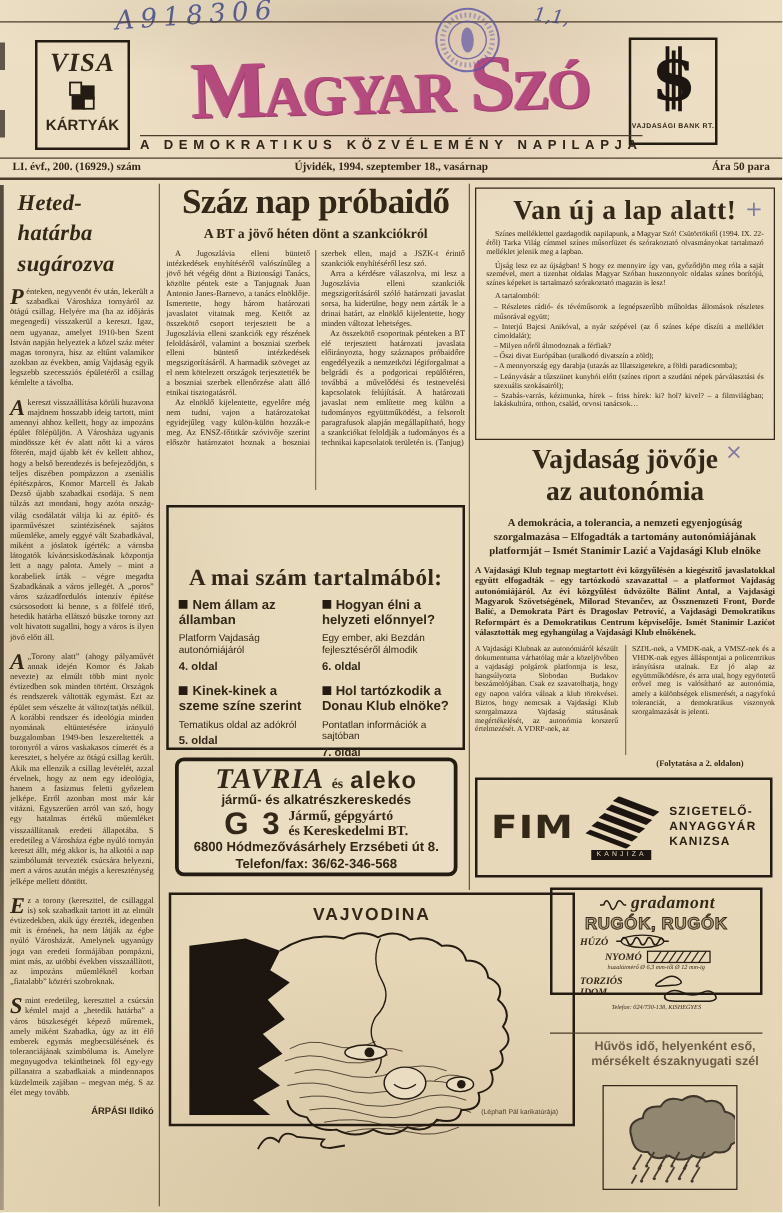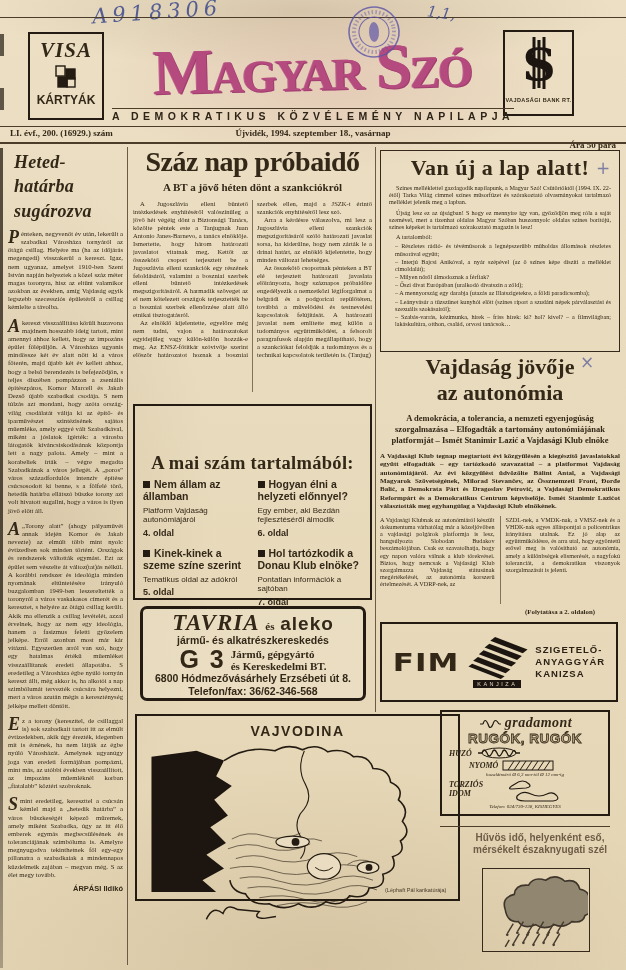--- a/index.html
+++ b/index.html
@@ -27,21 +27,21 @@
     font-weight:bold;font-size:64px;line-height:86px;color:#b44a7e;letter-spacing:-2px;
     transform:rotate(-1.5deg);text-shadow:1px 1px 0 #a13e6e, -1px 0 0 #c0628f;}
   .bank-box{left:503px;top:30px;width:71px;height:86px;padding-top:2px;box-sizing:border-box;}
   .bank-name{font-family:"Liberation Sans",sans-serif;font-weight:bold;font-size:5.5px;letter-spacing:.4px;margin-top:1px;}
   .stamp{left:346px;top:4px;opacity:.8;transform:rotate(-14deg);}
   .tagline{left:0;top:110px;width:626px;text-align:center;font-family:"Liberation Sans",sans-serif;
     font-weight:bold;font-size:10.5px;letter-spacing:4.5px;color:#2e2517;}
   .dateline{left:0;top:128px;width:626px;height:29px;font-weight:bold;font-size:9px;}
   .dl-left{position:absolute;left:10px;top:0;}
   .dl-center{position:absolute;left:0;width:100%;text-align:center;top:0;}
-  .dl-right{position:absolute;right:10px;top:0;margin-top:12px;}
+  .dl-right{position:absolute;right:10px;top:0;}
 
   
   .left-art{left:8px;top:150px;width:115px;}
   .left-title{font-style:italic;font-weight:bold;font-size:18px;line-height:1.35;padding-left:6px;letter-spacing:.3px;}
   .left-art p{margin:7px 0 0 0;font-size:6.7px;line-height:1.22;text-align:justify;}
   .dropcap{float:left;font-size:18px;line-height:14px;font-weight:bold;font-style:italic;margin:0 2px 0 0;}
   .signature{text-align:right;font-family:"Liberation Sans",sans-serif;font-weight:bold;font-size:7.5px;margin-top:5px;}
 
   
   .main-art{left:133px;top:147px;width:239px;}
@@ -63,21 +63,21 @@
   .c-page{font-weight:bold;font-size:9px;margin-top:3px;}
 
   
   .tavria{left:140px;top:606px;width:226px;height:95px;border:3px solid #241c12;border-radius:7px;
     box-sizing:border-box;text-align:center;padding-top:2px;background:rgba(240,232,210,.35);}
   .tv-l1{font-size:23px;line-height:1;}
   .tv-brand{font-style:italic;font-weight:bold;letter-spacing:1px;}
   .tv-es{font-size:11px;font-weight:bold;}
   .tv-aleko{font-family:"Liberation Sans",sans-serif;font-weight:bold;font-size:19px;letter-spacing:1px;}
   .tv-l2,.tv-l4,.tv-l5{font-family:"Liberation Sans",sans-serif;font-weight:bold;font-size:10.5px;line-height:1.25;}
-  .tv-l3{display:flex;justify-content:center;align-items:center;gap:5px;line-height:1;}
+  .tv-l3{display:flex;justify-content:center;gap:5px;line-height:1;}
   .tv-g3{font-family:"Liberation Sans",sans-serif;font-weight:bold;font-size:25px;letter-spacing:2px;}
   .tv-g3txt{font-family:Liberation Serif, serif;font-weight:bold;font-size:11px;text-align:left;line-height:1.1;}
 
   
   .cartoon{left:135px;top:714px;width:325px;height:187px;border:2px solid #241c12;box-sizing:border-box;}
   .cartoon-title{text-align:center;font-family:"Liberation Sans",sans-serif;font-weight:bold;font-size:14px;letter-spacing:1.5px;margin-top:7px;}
   .cartoon-caption{position:absolute;left:248px;bottom:6px;font-family:"Liberation Sans",sans-serif;font-size:5.5px;color:#473a28;}
 
   
   .newbox{left:380px;top:150px;width:240px;height:202px;border:1.5px solid #34291a;box-sizing:border-box;padding:4px 8px;}
@@ -98,21 +98,21 @@
   
   .fim{left:380px;top:622px;width:238px;height:80px;border:2px solid #241c12;box-sizing:border-box;
     display:flex;align-items:center;justify-content:center;gap:7px;}
   .fim-word{font-family:"DejaVu Sans",sans-serif;font-weight:900;font-size:31px;letter-spacing:1px;transform:scaleY(.82);}
   .fim-stack{display:flex;flex-direction:column;align-items:center;}
   .fim-strip{background:#1c1510;color:#e7dabf;font-family:"Liberation Sans",sans-serif;font-size:5.5px;
     letter-spacing:2.5px;padding:1px 4px;margin-top:1px;}
   .fim-text{font-family:"Liberation Sans",sans-serif;font-weight:bold;font-size:9.5px;letter-spacing:1px;line-height:1.25;color:#2b2114;}
 
   
-  .grad{left:440px;top:710px;width:170px;height:106px;border:2px solid #241c12;box-sizing:border-box;padding:3px 7px;}
+  .grad{left:440px;top:710px;width:170px;height:86px;border:2px solid #241c12;box-sizing:border-box;padding:3px 22px;}
   .grad-l1{display:flex;align-items:center;justify-content:center;gap:3px;}
   .grad-brand{font-style:italic;font-weight:bold;font-size:14px;letter-spacing:.5px;}
   .grad-head{text-align:center;font-family:"Liberation Sans",sans-serif;font-weight:bold;font-size:13.5px;
     letter-spacing:.5px;color:#b7a685;-webkit-text-stroke:.8px #3a2e1e;}
   .grad-row{display:flex;align-items:center;gap:4px;margin-top:1px;}
   .grad-lab{font-style:italic;font-weight:bold;font-size:8px;}
   .grad-note{font-style:italic;font-size:5px;text-align:center;margin-top:1px;}
   .grad-foot{font-style:italic;font-size:5px;text-align:center;margin-top:2px;}
 
   

